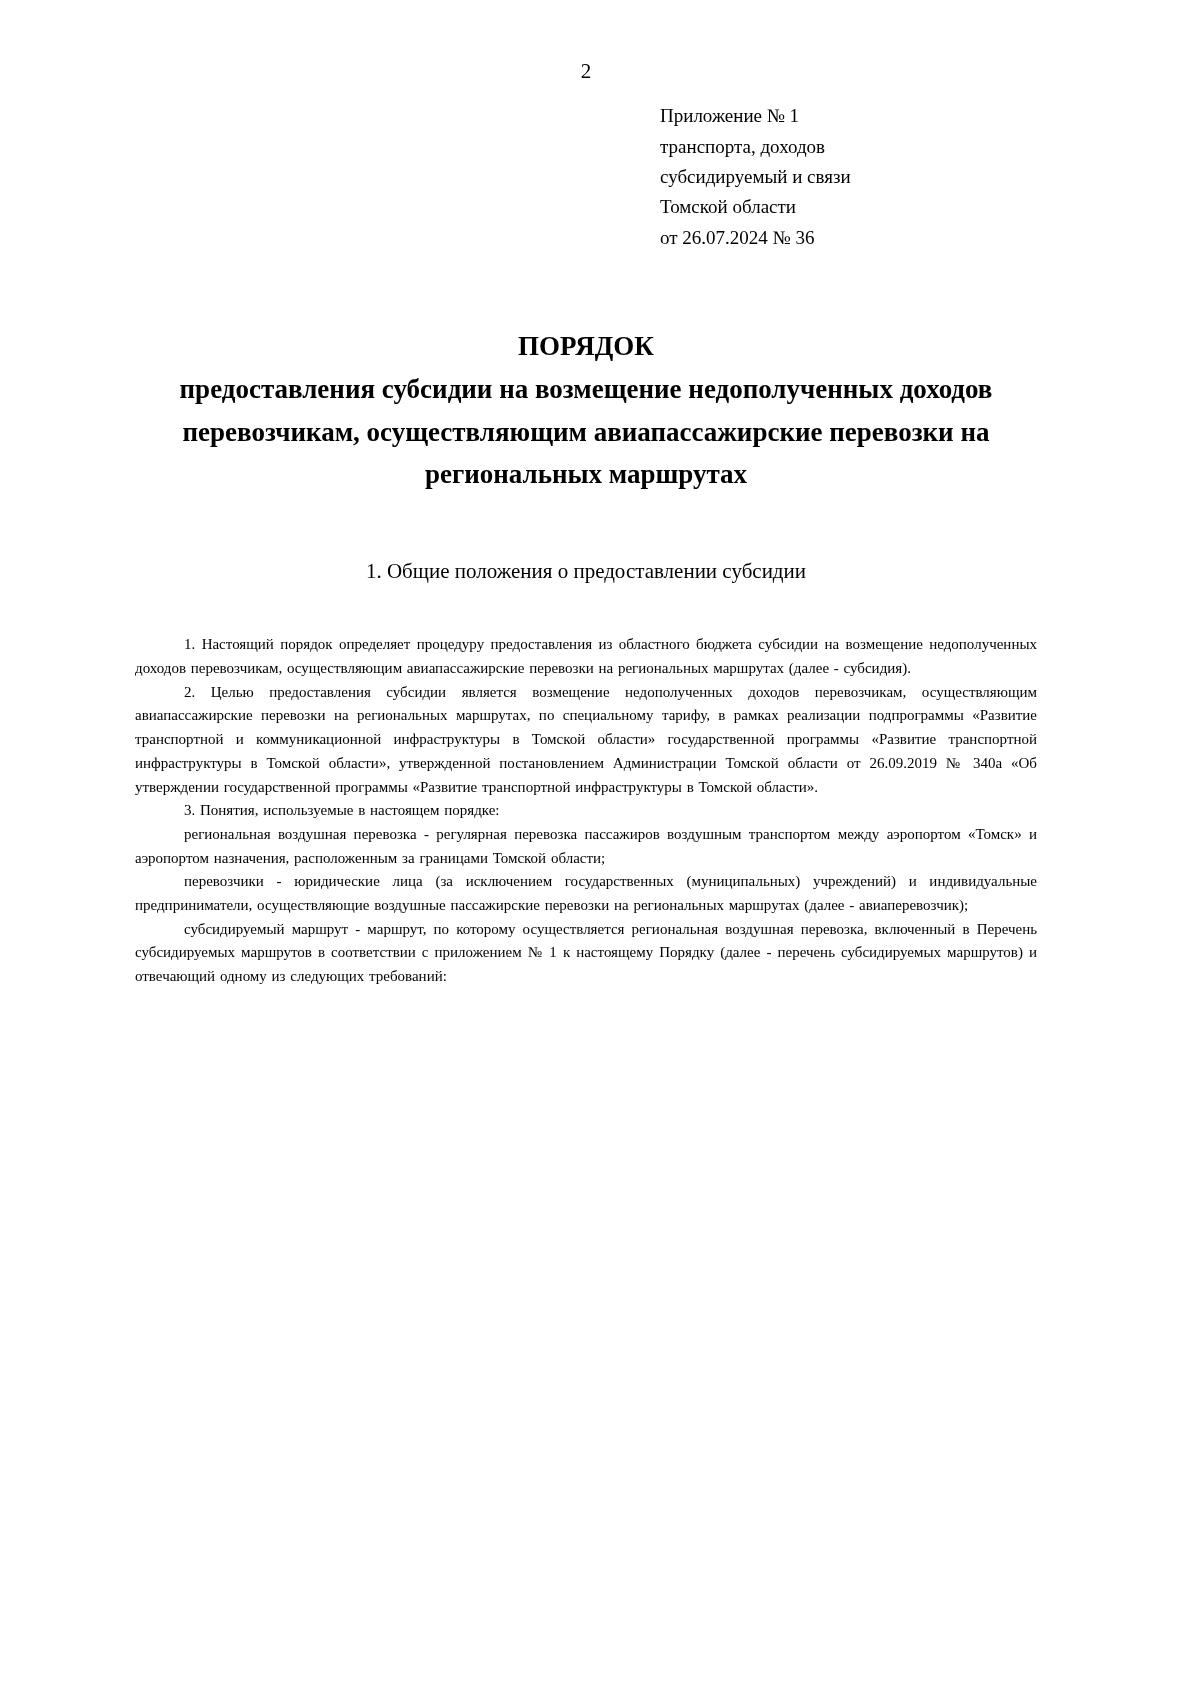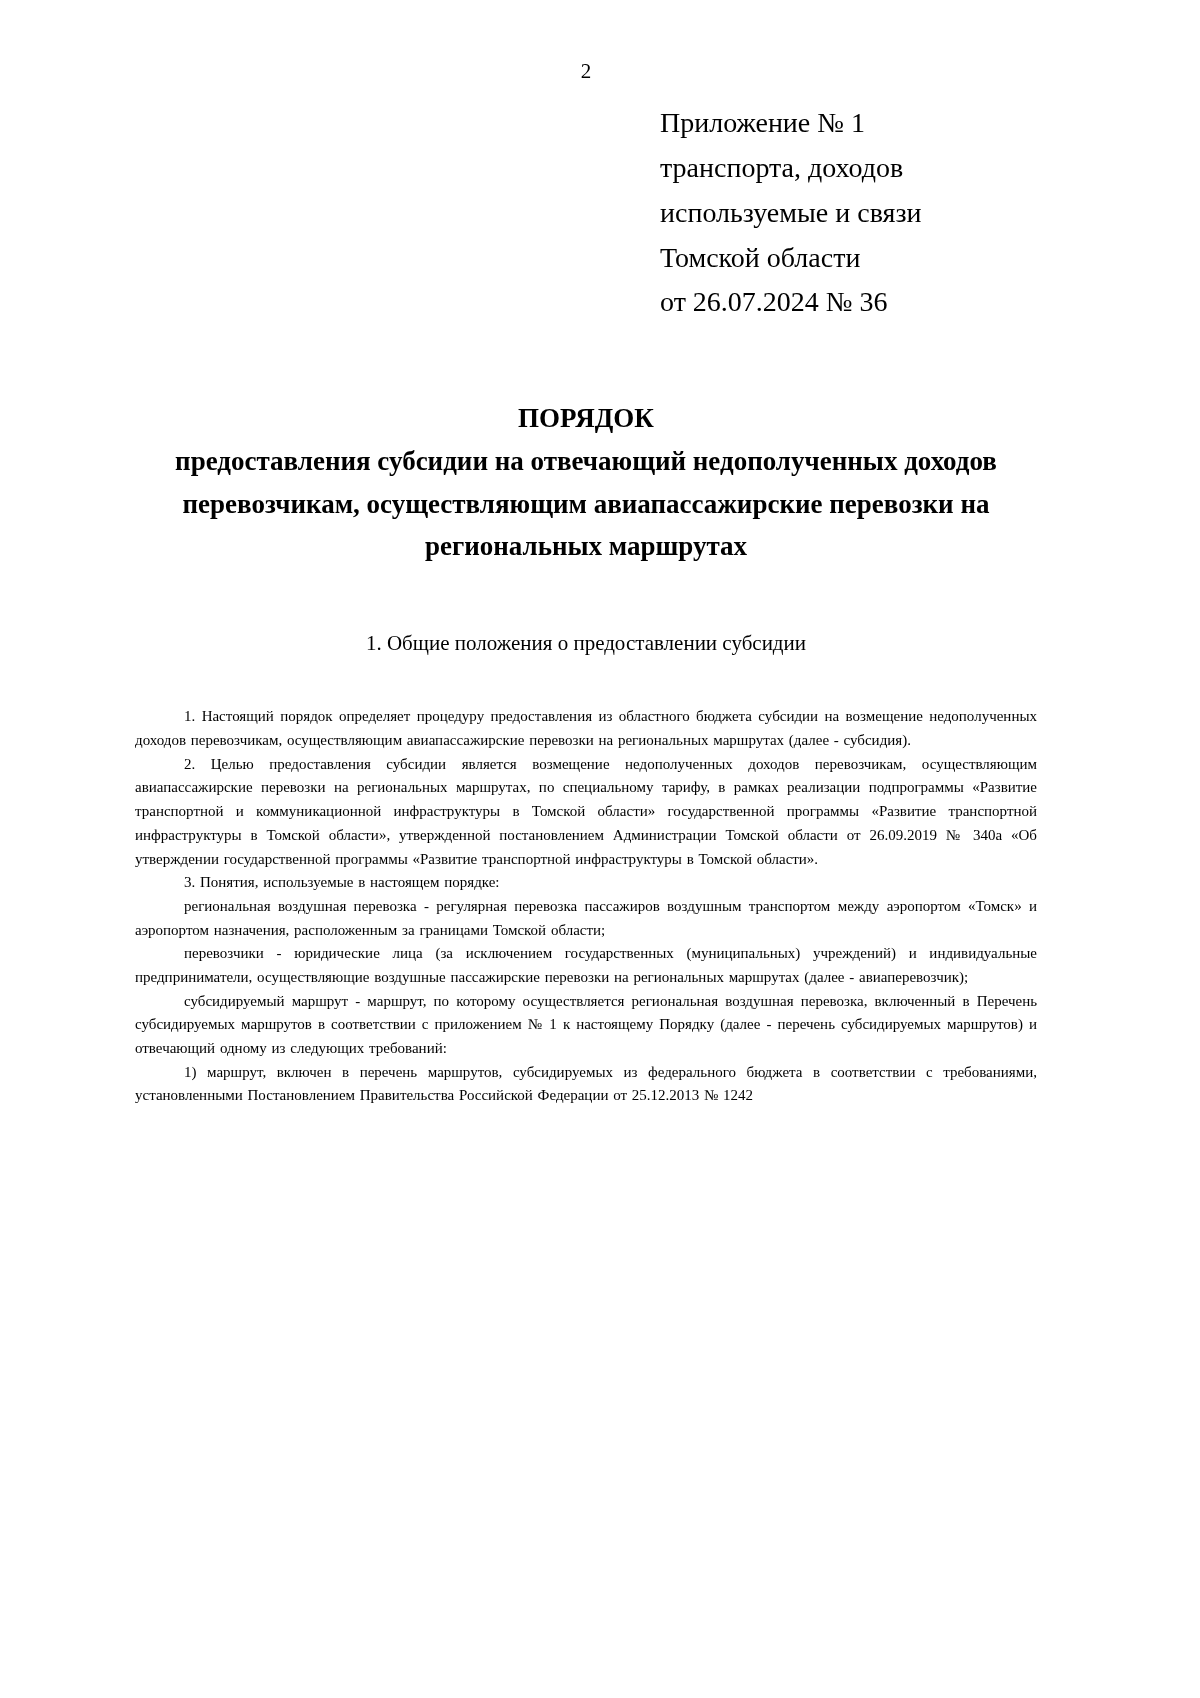--- a/index.html
+++ b/index.html
@@ -16,21 +16,21 @@
       overflow: hidden;
     }
     .page-number {
       text-align: center;
       font-size: 21px;
       line-height: 1.3;
       margin-bottom: 16px;
     }
     .annex-block {
       margin-left: 525px;
-      font-size: 28px;
+      font-size: 19px;
       line-height: 1.6;
     }
     .annex-line { display: block; }
     .title-block {
       margin-top: 72px;
       text-align: center;
       font-weight: bold;
       font-size: 27px;
       line-height: 1.58;
     }
@@ -55,35 +55,34 @@
 </head>
 <body>
 
 <div class="page">
 
   <div class="page-number">2</div>
 
   <div class="annex-block">
     <span class="annex-line">Приложение № 1</span>
     <span class="annex-line">транспорта, доходов</span>
-    <span class="annex-line">используемые и связи</span>
+    <span class="annex-line">субсидируемый и связи</span>
     <span class="annex-line">Томской области</span>
     <span class="annex-line">от 26.07.2024 № 36</span>
   </div>
 
   <div class="title-block">
     <span class="title-caption">ПОРЯДОК</span>
-    <span class="title-subtitle">предоставления субсидии на отвечающий недополученных доходов перевозчикам, осуществляющим авиапассажирские перевозки на региональных маршрутах</span>
+    <span class="title-subtitle">предоставления субсидии на возмещение недополученных доходов перевозчикам, осуществляющим авиапассажирские перевозки на региональных маршрутах</span>
   </div>
 
   <div class="section-heading">1. Общие положения о предоставлении субсидии</div>
 
   <div class="body-text">
     <p>1. Настоящий порядок определяет процедуру предоставления из областного бюджета субсидии на возмещение недополученных доходов перевозчикам, осуществляющим авиапассажирские перевозки на региональных маршрутах (далее - субсидия).</p>
     <p>2. Целью предоставления субсидии является возмещение недополученных доходов перевозчикам, осуществляющим авиапассажирские перевозки на региональных маршрутах, по специальному тарифу, в рамках реализации подпрограммы «Развитие транспортной и коммуникационной инфраструктуры в Томской области» государственной программы «Развитие транспортной инфраструктуры в Томской области», утвержденной постановлением Администрации Томской области от 26.09.2019 № 340а «Об утверждении государственной программы «Развитие транспортной инфраструктуры в Томской области».</p>
     <p>3. Понятия, используемые в настоящем порядке:</p>
     <p>региональная воздушная перевозка - регулярная перевозка пассажиров воздушным транспортом между аэропортом «Томск» и аэропортом назначения, расположенным за границами Томской области;</p>
     <p>перевозчики - юридические лица (за исключением государственных (муниципальных) учреждений) и индивидуальные предприниматели, осуществляющие воздушные пассажирские перевозки на региональных маршрутах (далее - авиаперевозчик);</p>
     <p>субсидируемый маршрут - маршрут, по которому осуществляется региональная воздушная перевозка, включенный в Перечень субсидируемых маршрутов в соответствии с приложением № 1 к настоящему Порядку (далее - перечень субсидируемых маршрутов) и отвечающий одному из следующих требований:</p>
-    <p>1) маршрут, включен в перечень маршрутов, субсидируемых из федерального бюджета в соответствии с требованиями, установленными Постановлением Правительства Российской Федерации от 25.12.2013 № 1242</p>
   </div>
 
 </div>
 
 </body></html>

